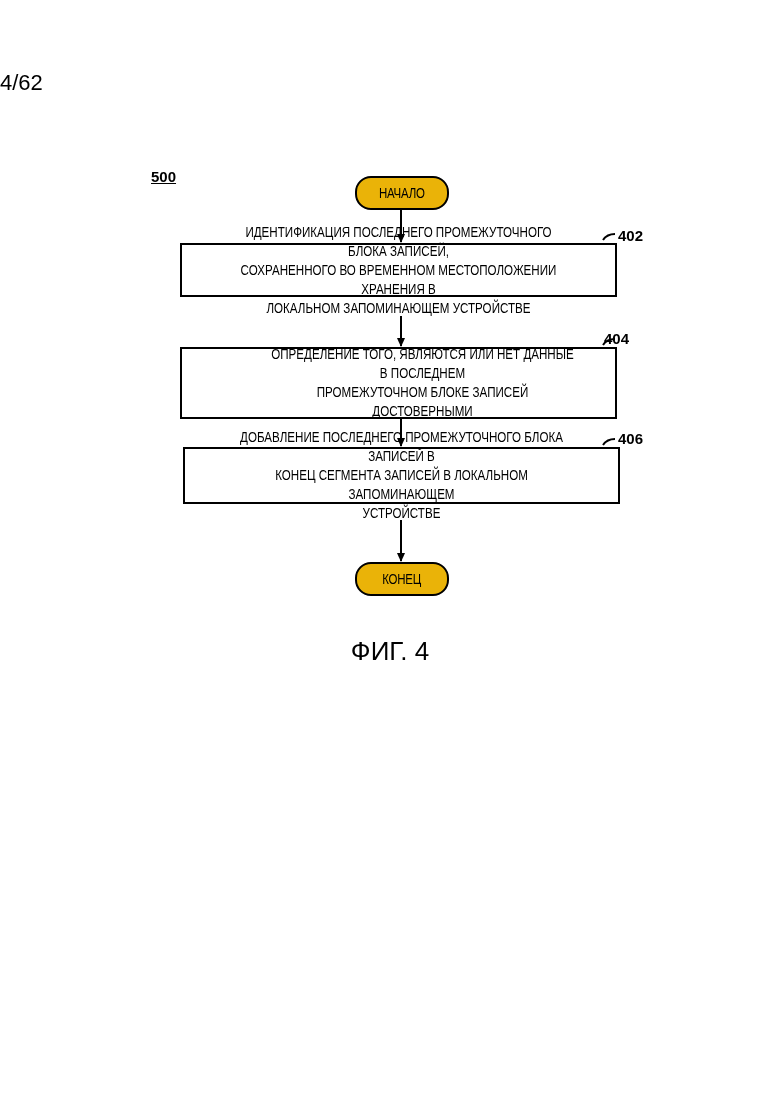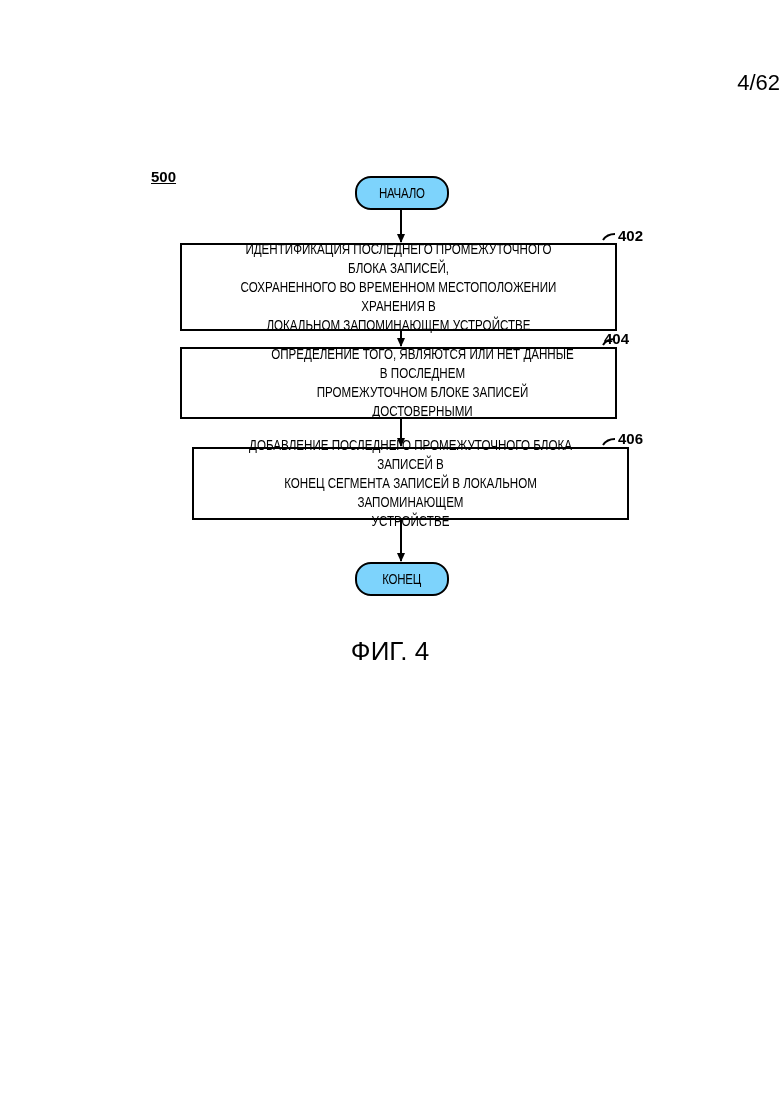--- a/index.html
+++ b/index.html
@@ -1,19 +1,19 @@
 <!DOCTYPE html>
 <html><head>
   <meta charset="utf-8">
   <style>
     html, body { margin: 0; padding: 0; background: #ffffff; }
     body { width: 780px; height: 1103px; position: relative; overflow: hidden; font-family: "Liberation Sans", sans-serif; color: #000; }
-    .page-num { position: absolute; left: 0; width: 780px; top: 70px; text-align: right; font-size: 22px; }
+    .page-num { position: absolute; left: 0; width: 780px; top: 70px; text-align: left; font-size: 22px; }
     .fig-ref { position: absolute; left: 151px; top: 168px; font-size: 15px; font-weight: bold; text-decoration: underline; }
-    .terminal { position: absolute; border: 2px solid #000; border-radius: 16px; background: #7dd3fc; display: flex; align-items: center; justify-content: center; font-family: "Liberation Sans", sans-serif; font-size: 14px; letter-spacing: -0.3px; transform-origin: center; }
+    .terminal { position: absolute; border: 2px solid #000; border-radius: 16px; background: #eab308; display: flex; align-items: center; justify-content: center; font-family: "Liberation Sans", sans-serif; font-size: 14px; letter-spacing: -0.3px; transform-origin: center; }
     .terminal span { display: inline-block; transform: scaleX(0.82); }
     .box { position: absolute; border: 2px solid #000; background: #fff; display: flex; align-items: center; justify-content: center; text-align: center; box-sizing: border-box; }
     .box .txt { font-size: 14.5px; line-height: 19px; transform: scaleX(0.8); white-space: pre-line; width: 530px; }
     .ref { position: absolute; font-size: 15px; font-weight: bold; }
     .fig-caption { position: absolute; left: 0; width: 780px; top: 636px; text-align: center; font-size: 26px; }
     svg.conn { position: absolute; left: 0; top: 0; width: 780px; height: 1103px; pointer-events: none; }
   </style>
 </head>
 <body>
 
@@ -33,34 +33,34 @@
 
   <path d="M603,240 q4,-6 12,-6" fill="none" stroke="#000" stroke-width="2"></path>
   <path d="M603,345 q4,-6 12,-6" fill="none" stroke="#000" stroke-width="2"></path>
   <path d="M603,445 q4,-6 12,-6" fill="none" stroke="#000" stroke-width="2"></path>
 </svg>
 
 <div class="terminal" style="left:355px; top:176px; width:90px; height:30px;">
   <span>НАЧАЛО</span>
 </div>
 
-<div class="box" style="left:180px; top:243px; width:437px; height:88px;">
+<div class="box" style="left:180px; top:243px; width:437px; height:54px;">
   <div class="txt">ИДЕНТИФИКАЦИЯ ПОСЛЕДНЕГО ПРОМЕЖУТОЧНОГО БЛОКА ЗАПИСЕЙ,
 СОХРАНЕННОГО ВО ВРЕМЕННОМ МЕСТОПОЛОЖЕНИИ ХРАНЕНИЯ В
 ЛОКАЛЬНОМ ЗАПОМИНАЮЩЕМ УСТРОЙСТВЕ</div>
 </div>
 <div class="ref" style="left:618px; top:227px;">402</div>
 
 <div class="box" style="left:180px; top:347px; width:437px; height:72px;padding-left:48px;">
   <div class="txt">ОПРЕДЕЛЕНИЕ ТОГО, ЯВЛЯЮТСЯ ИЛИ НЕТ ДАННЫЕ В ПОСЛЕДНЕМ
 ПРОМЕЖУТОЧНОМ БЛОКЕ ЗАПИСЕЙ ДОСТОВЕРНЫМИ</div>
 </div>
 <div class="ref" style="left:604px; top:330px;text-align:right;">404</div>
 
-<div class="box" style="left:192px; top:447px; width:437px; height:73px;">
+<div class="box" style="left:183px; top:447px; width:437px; height:57px;">
   <div class="txt">ДОБАВЛЕНИЕ ПОСЛЕДНЕГО ПРОМЕЖУТОЧНОГО БЛОКА ЗАПИСЕЙ В
 КОНЕЦ СЕГМЕНТА ЗАПИСЕЙ В ЛОКАЛЬНОМ ЗАПОМИНАЮЩЕМ
 УСТРОЙСТВЕ</div>
 </div>
 <div class="ref" style="left:618px; top:430px;text-align:right;">406</div>
 
 <div class="terminal" style="left:355px; top:562px; width:90px; height:30px;">
   <span>КОНЕЦ</span>
 </div>
 

